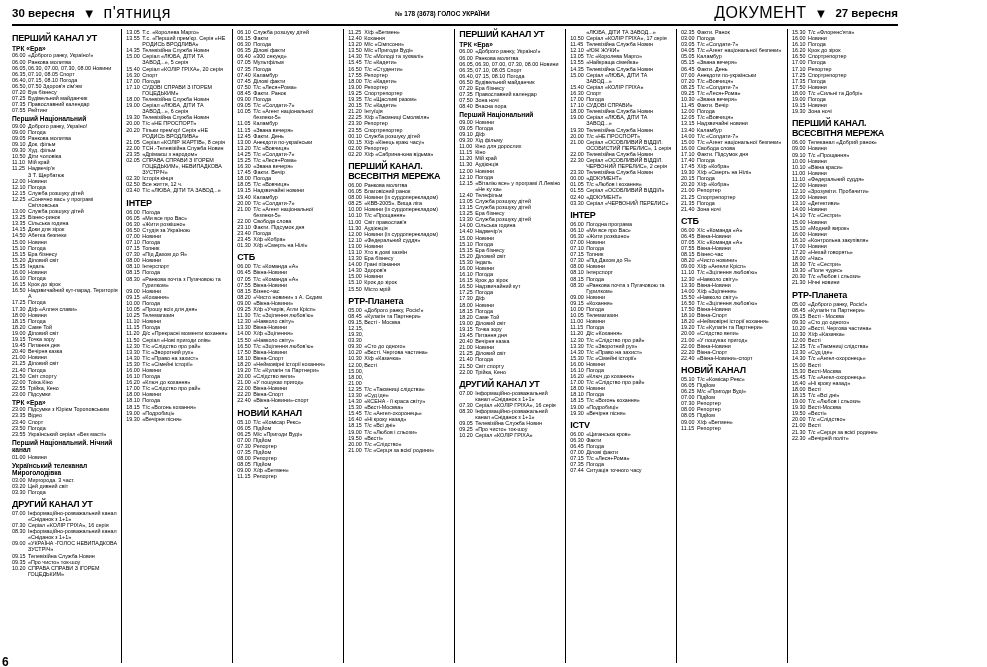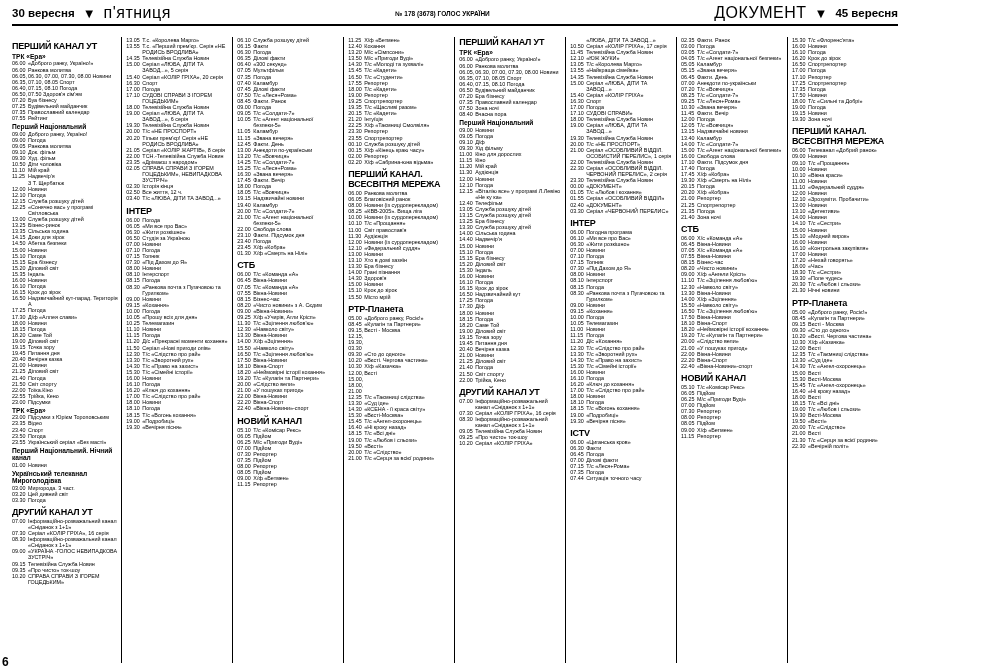--- a/index.html
+++ b/index.html
@@ -9,21 +9,21 @@
   
   .topbar{display:flex;align-items:center;justify-content:space-between;border-bottom:2px solid #000;padding-bottom:2px;}
   .topbar .left,.topbar .right{display:flex;align-items:center;gap:8px;}
   .date{font-size:11.5px;font-weight:bold;}
   .bigday{font-size:16px;font-weight:normal;letter-spacing:.5px;}
   .tri{font-size:13px;line-height:1;}
   .issue{font-size:6.5px;font-weight:bold;text-align:center;flex:1;}
 
   
   .cols{display:flex;margin-top:3px;height:634px;}
-  .col{width:159.5px;padding-right:3px;box-sizing:border-box;position:relative;margin-top:8px;}
+  .col{width:159.5px;padding-right:3px;box-sizing:border-box;position:relative;}
   .col + .col{border-left:1px solid #000;padding-left:4px;}
 
   h2.chan{font-size:9px;font-weight:bold;margin:4px 0 1px 0;line-height:10px;letter-spacing:-.2px;}
   h2.chan.first{margin-top:0;}
   h3.sub-h{font-size:6.6px;font-weight:bold;margin:2px 0 0 0;line-height:7.4px;}
 
   ul.prog{list-style:none;margin:0;padding:0;}
   ul.prog li{display:flex;font-size:5.4px;line-height:6.1px;margin:0;padding:0;}
   ul.prog li .t{width:16px;flex:0 0 16px;font-weight:normal;}
   ul.prog li .d{flex:1;word-break:break-word;}
@@ -37,21 +37,21 @@
   <div class="topbar">
     <div class="left">
       <span class="date">30 вересня</span>
       <span class="tri">▼</span>
       <span class="bigday">п'ятниця</span>
     </div>
     <div class="issue">№ 178 (3678) ГОЛОС УКРАЇНИ</div>
     <div class="right">
       <span class="bigday">ДОКУМЕНТ</span>
       <span class="tri">▼</span>
-      <span class="date">45 вересня</span>
+      <span class="date">27 вересня</span>
     </div>
   </div>
 
   <div class="cols" id="cols">
       <div class="col">
         <h2 class="chan">ПЕРШИЙ КАНАЛ УТ</h2>
         <h3 class="sub-h">ТРК «Ера»</h3>
         <ul class="prog">
           <li>
             <span class="t">06.00</span>

